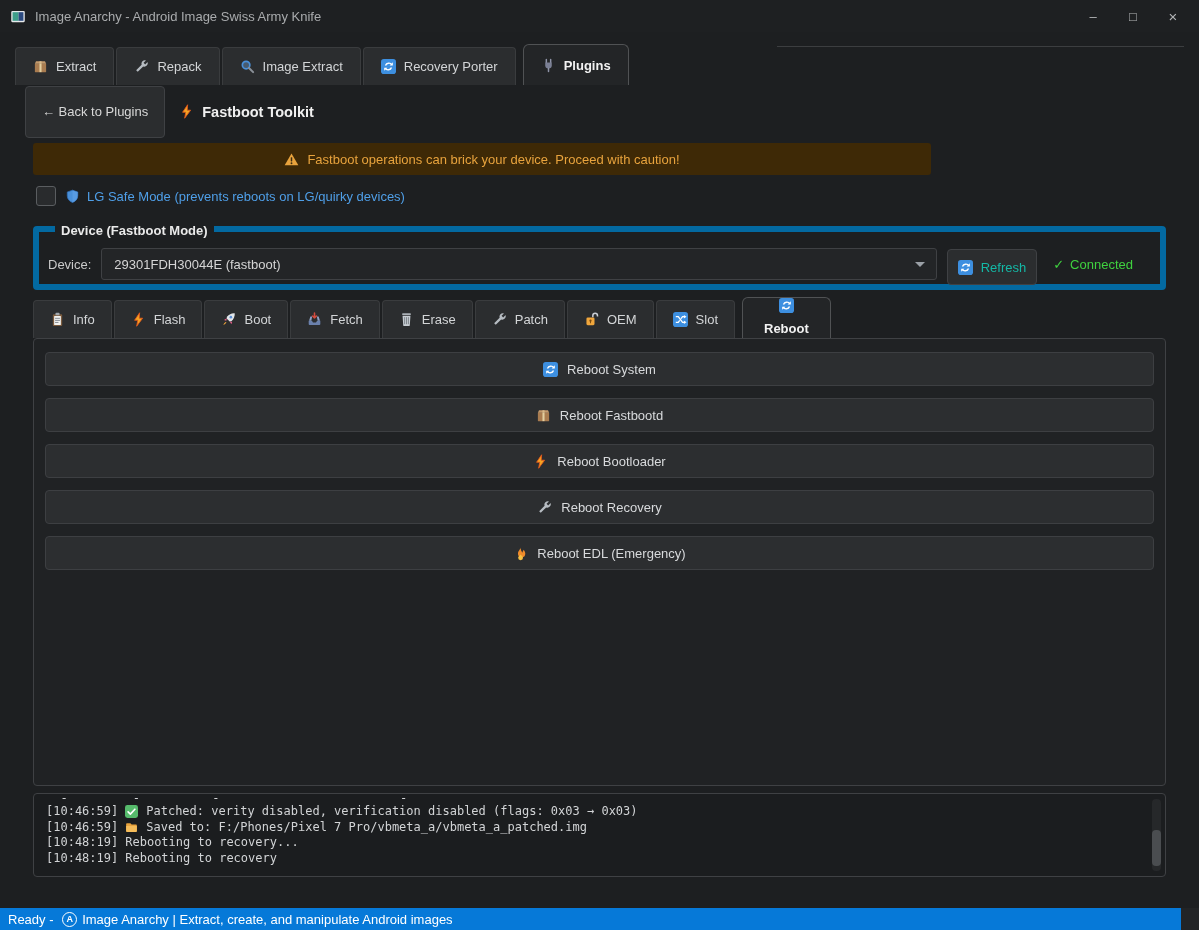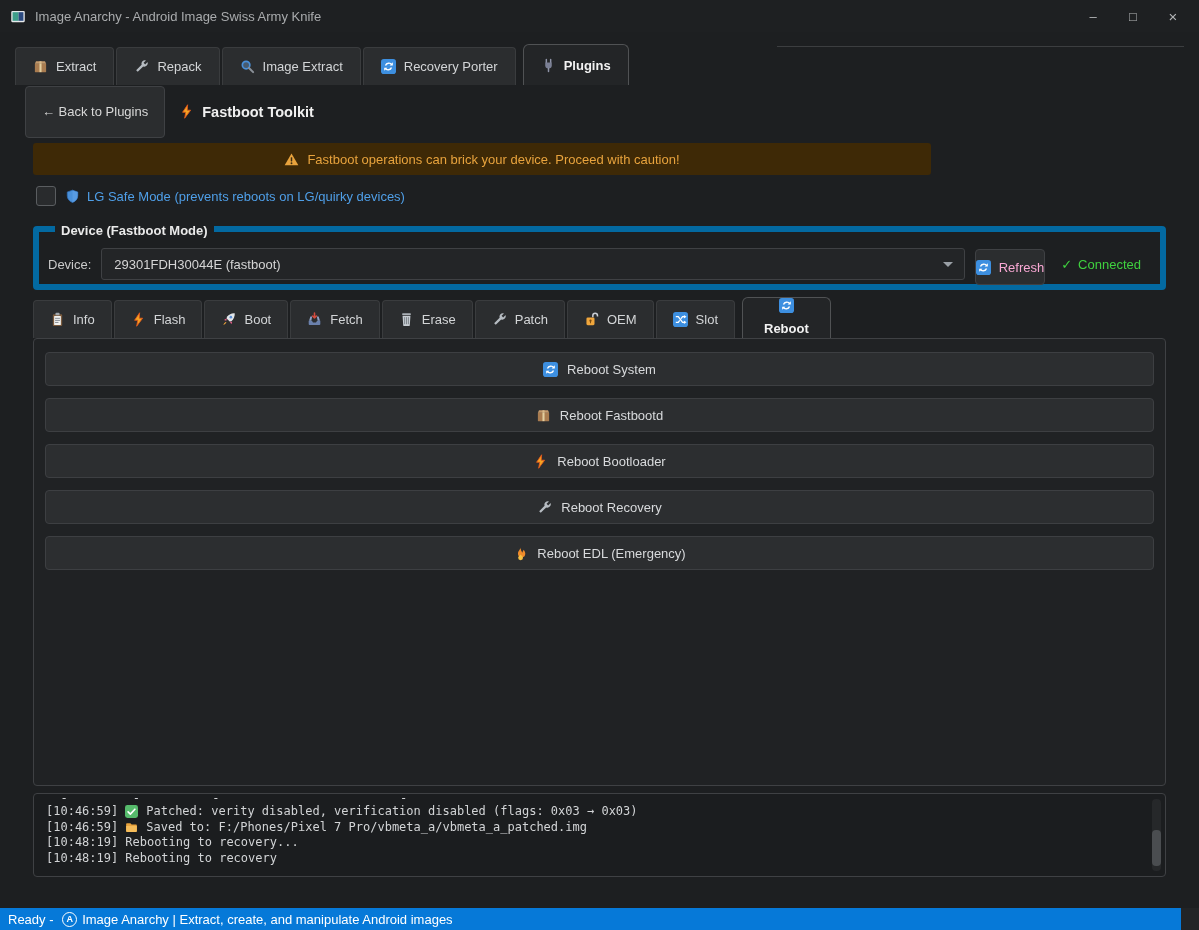--- a/index.html
+++ b/index.html
@@ -45,28 +45,28 @@
   
   .safe-mode-row{position:absolute;left:36px;top:186px;display:flex;align-items:center;gap:9px;}
   .checkbox{width:20px;height:20px;box-sizing:border-box;background:#292b2d;border:1px solid #5a5d60;border-radius:3px;}
   .safe-mode-label{display:flex;align-items:center;gap:7px;font-size:13px;color:#4f9fe8;}
 
   
   .device-group{position:absolute;left:33px;top:226px;width:1133px;height:64px;box-sizing:border-box;
     border:6px solid #0369a1;border-radius:4px;}
   .device-legend{position:absolute;left:16px;top:-9px;background:#1d1f21;padding:0 6px;
     font-size:13px;font-weight:700;color:#eaeaea;}
-  .device-row{position:absolute;left:9px;right:11px;top:15px;height:34px;display:flex;align-items:center;gap:10px;}
+  .device-row{position:absolute;left:9px;right:19px;top:15px;height:34px;display:flex;align-items:center;gap:10px;}
   .device-label{font-size:13px;color:#cacaca;margin-left:0;}
   .combobox{flex:1;height:32px;box-sizing:border-box;background:#232527;border:1px solid #3f4144;border-radius:3px;
     display:flex;align-items:center;position:relative;padding-left:12px;font-size:13px;color:#d5d5d5;}
   .combo-arrow{position:absolute;right:11px;top:13px;width:0;height:0;
     border-left:5px solid transparent;border-right:5px solid transparent;border-top:5px solid #9aa0a6;}
-  .refresh-btn{display:flex;align-items:center;gap:8px;height:34px;padding:0 0;background:#2b2d2f;
-    border:1px solid #3f4144;border-radius:4px;font-size:13px;color:#f9a8d4;white-space:nowrap;margin-top:6px;}
+  .refresh-btn{display:flex;align-items:center;gap:8px;height:34px;padding:0 10px;background:#2b2d2f;
+    border:1px solid #3f4144;border-radius:4px;font-size:13px;color:#14b8a6;white-space:nowrap;margin-top:6px;}
   .connected{display:flex;align-items:center;gap:6px;font-size:13px;color:#3fd13f;margin:0 8px 0 6px;white-space:nowrap;}
 
   
   .sub-tabs{position:absolute;left:33px;top:297px;height:41px;display:flex;align-items:flex-end;}
   .sub-tabs .tab{padding:0 16px;}
   .sub-tabs .tab.active{padding:0 21px;flex-direction:column;}
 
   
   .pane{position:absolute;left:33px;top:338px;width:1133px;height:448px;box-sizing:border-box;
     background:#202224;border:1px solid #3f4144;border-radius:4px;padding:13px 11px;}

